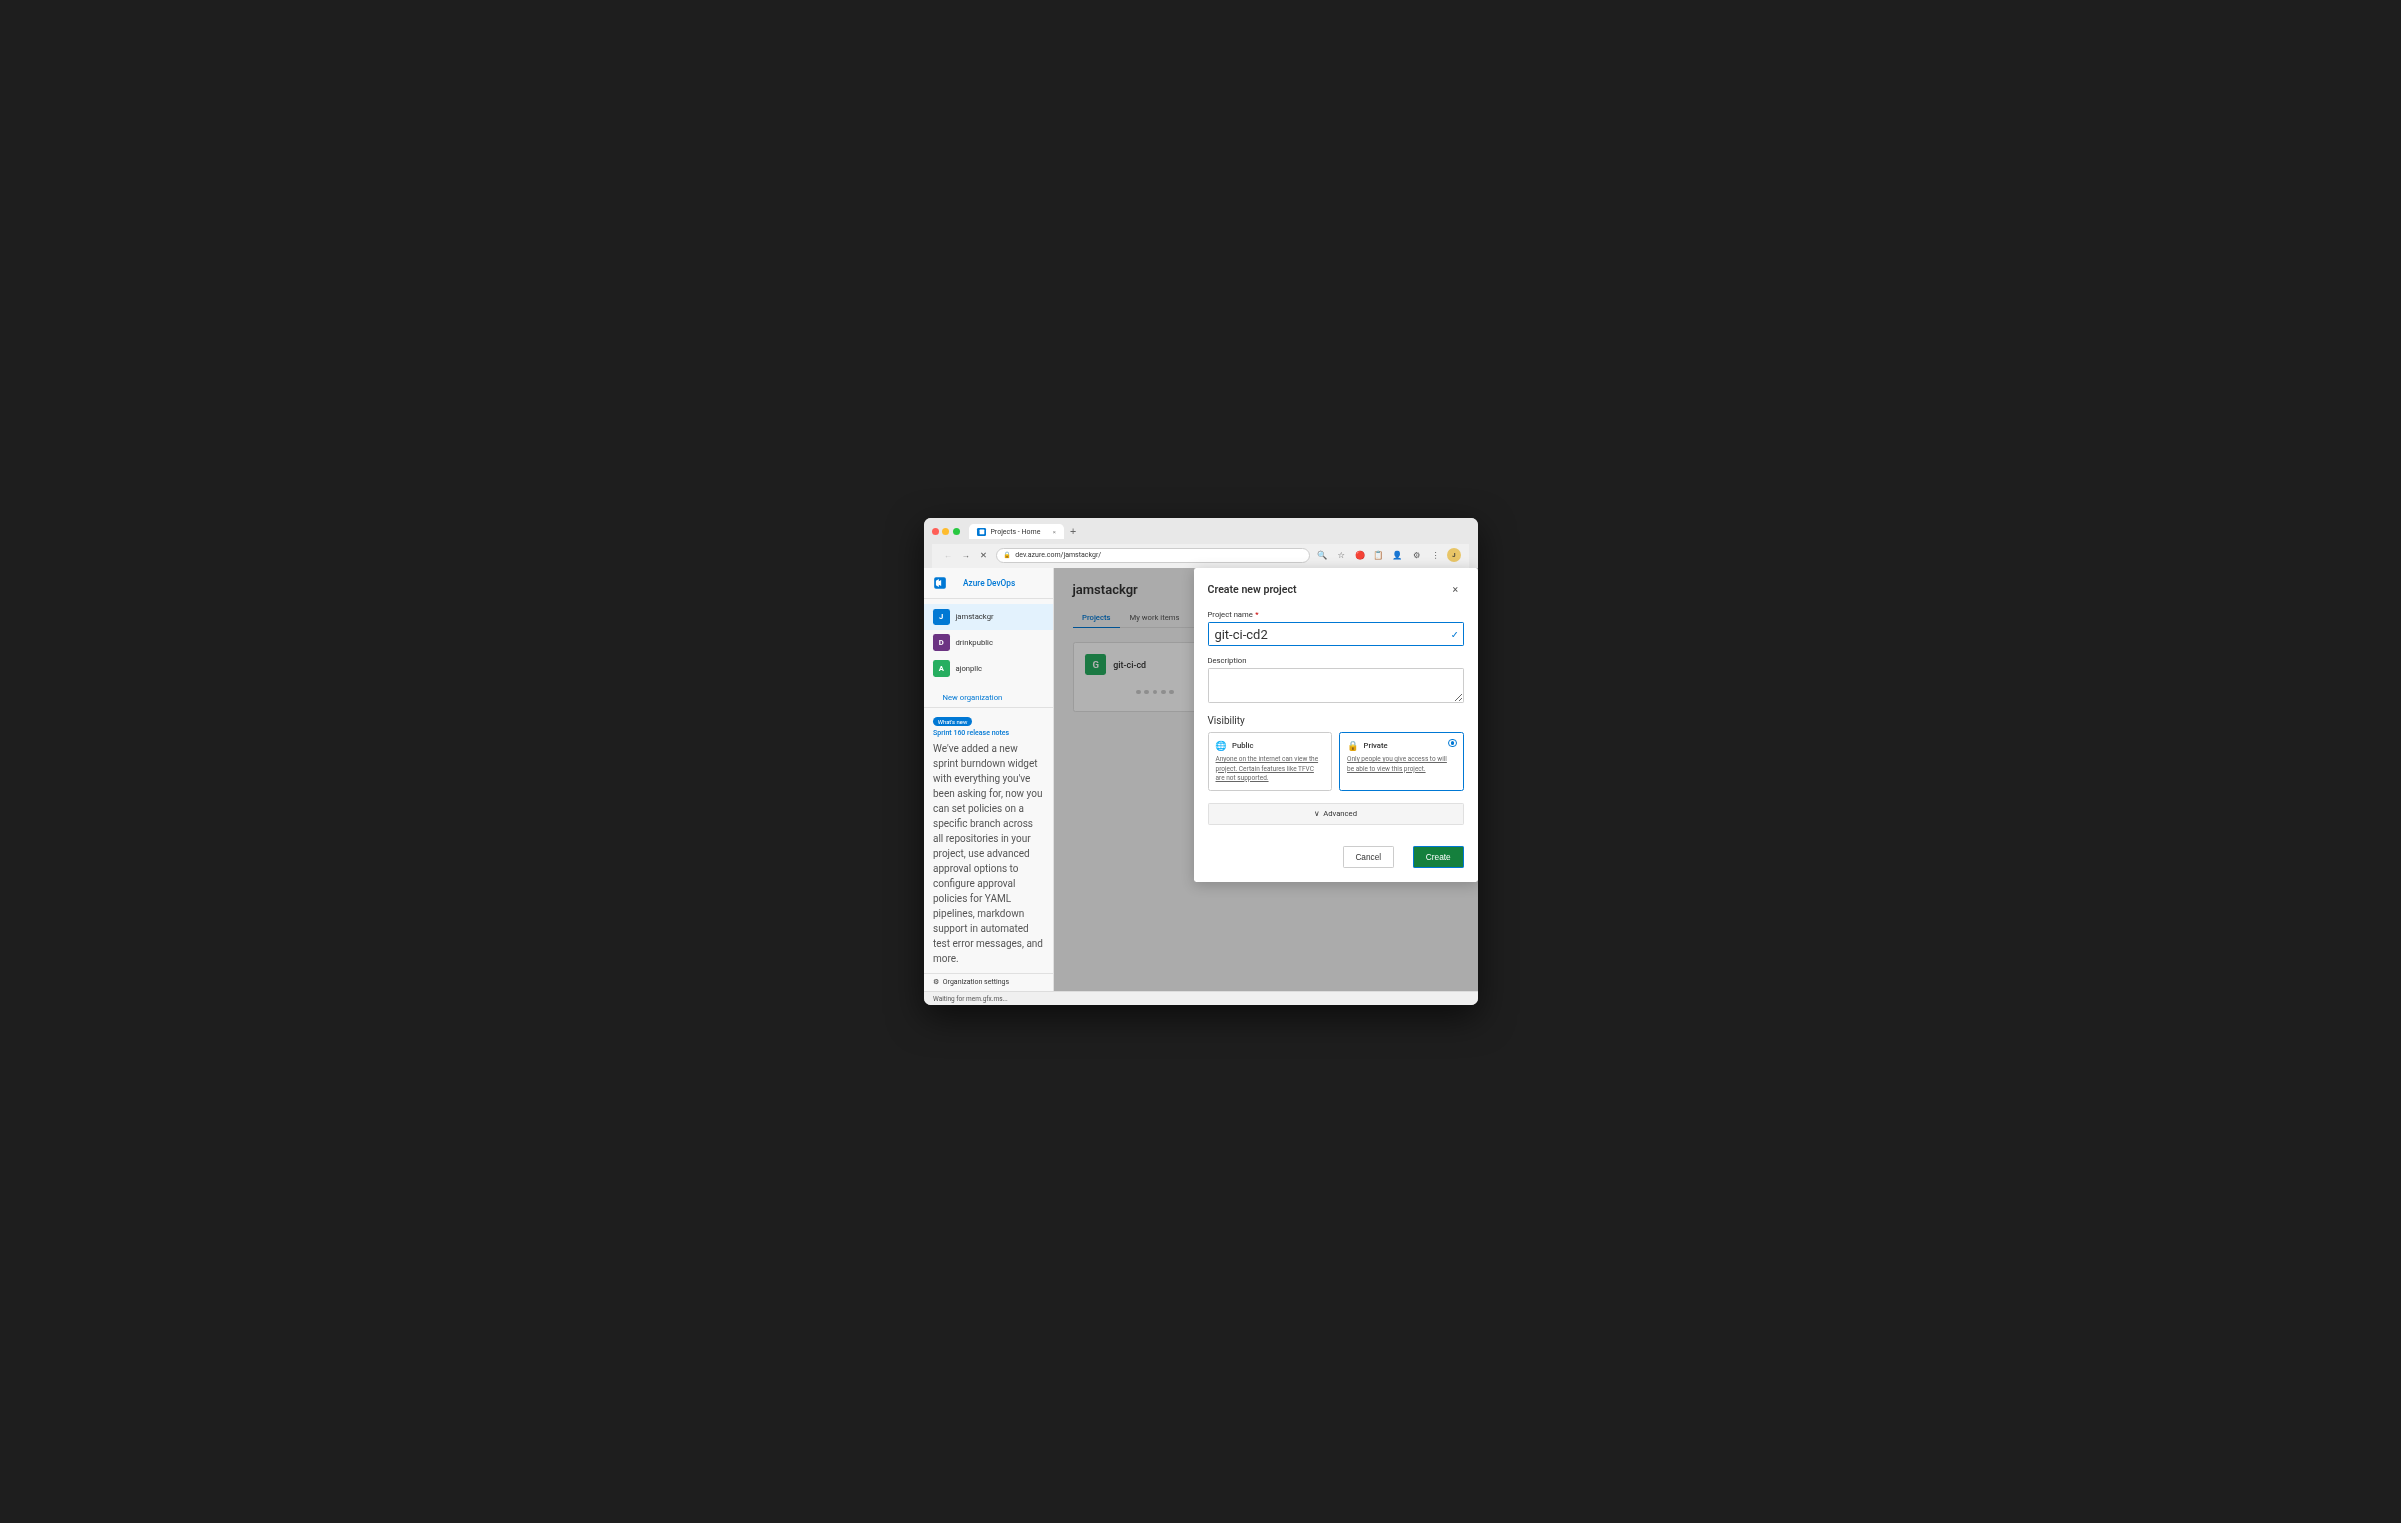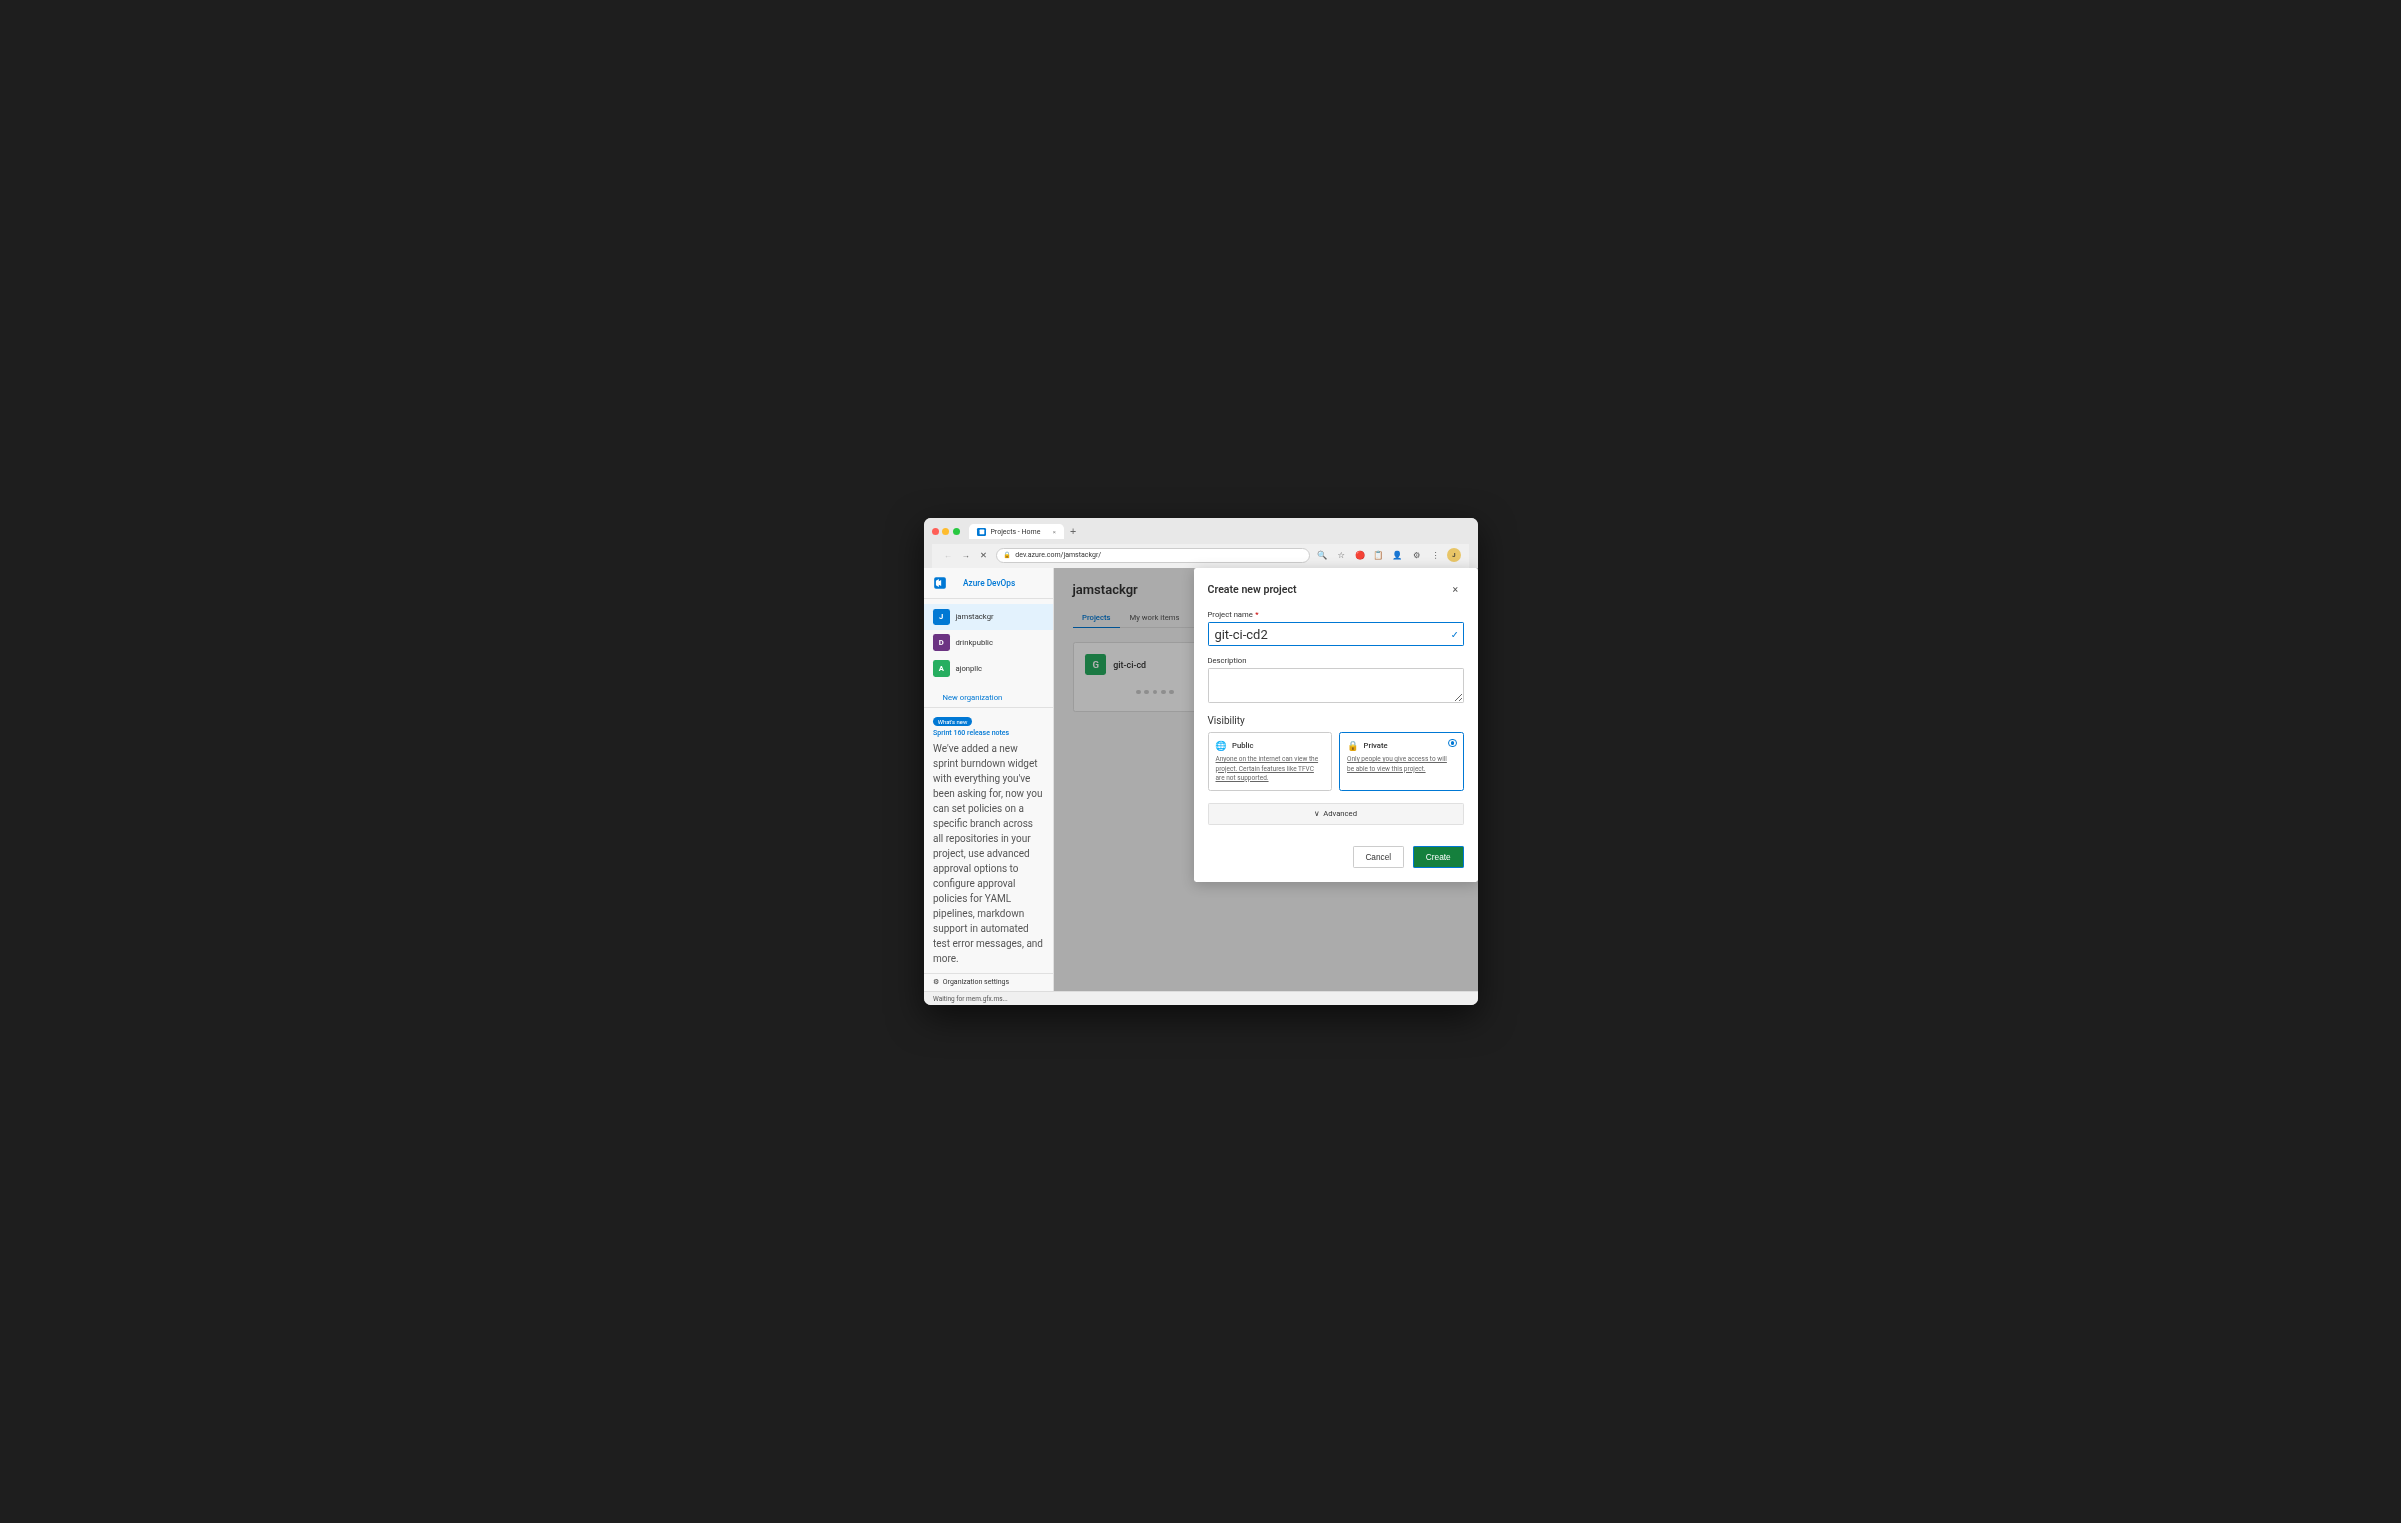--- a/index.html
+++ b/index.html
@@ -572,21 +572,21 @@
       border-radius: 1.2px;
       cursor: pointer;
       font-size: 7.7px;
       color: #333;
       margin-bottom: 14px;
     }
 
     .modal-footer {
       display: flex;
       justify-content: flex-end;
-      gap: 9px;
+      gap: 19px;
       padding-top: 7px;
     }
 
     .btn {
       padding: 4.7px 11.8px;
       border-radius: 1.2px;
       font-size: 8.3px;
       cursor: pointer;
       border: 0.6px solid transparent;
     }

